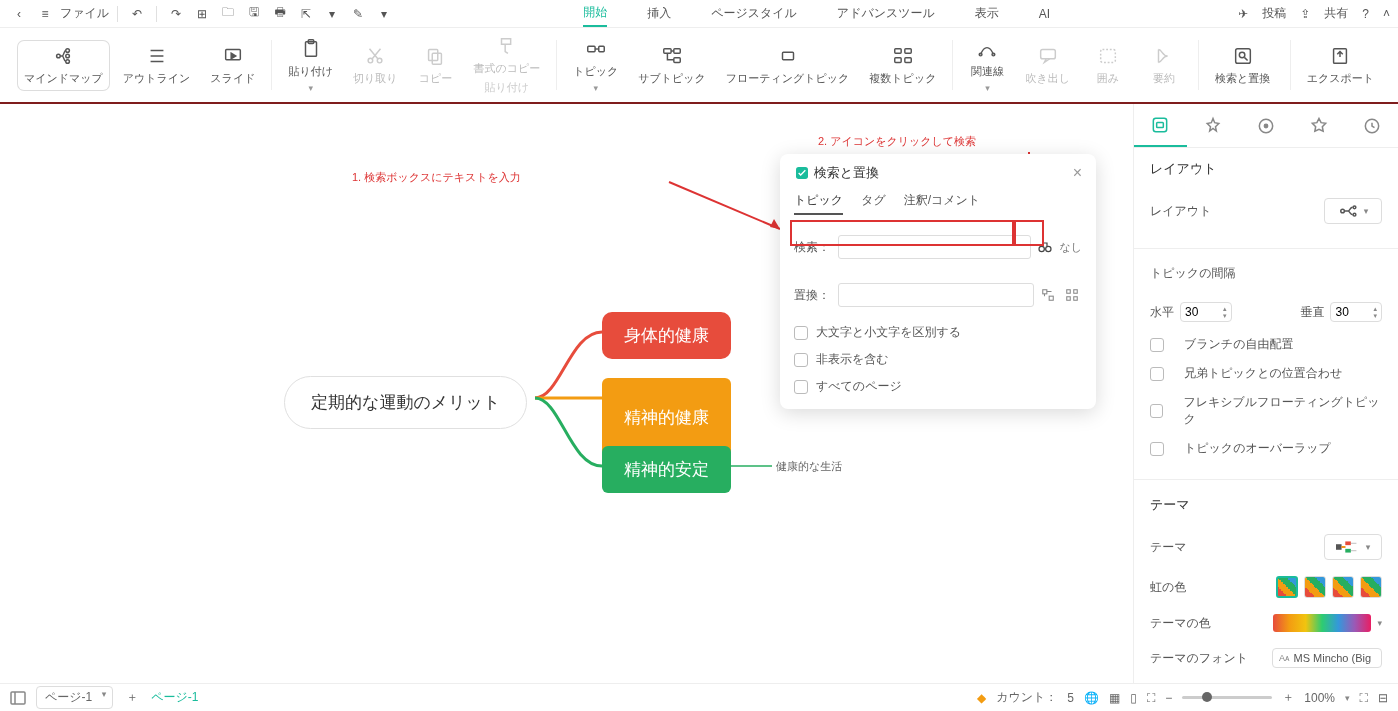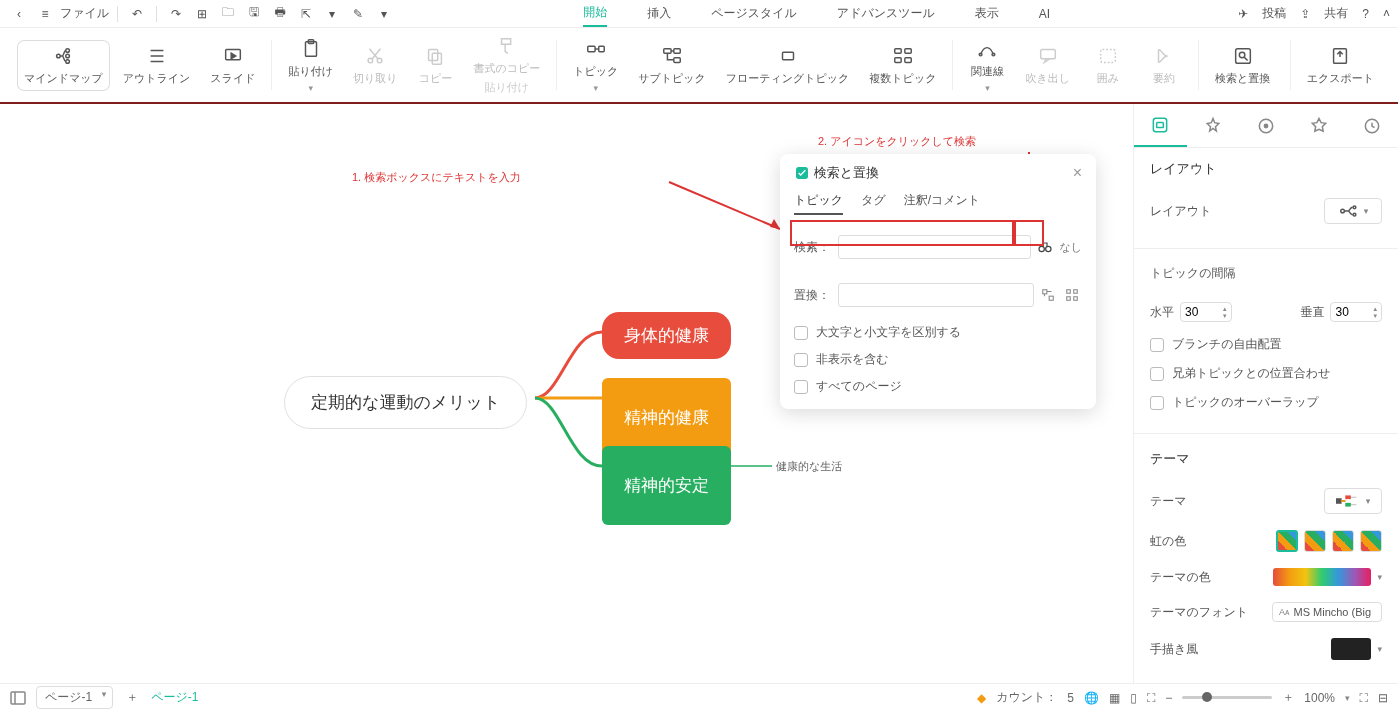--- a/index.html
+++ b/index.html
@@ -27,23 +27,23 @@
 .ribbon-btn .sub { font-size:11px; color:#999; }
 .ribbon-btn .caret { font-size:9px; color:#999; }
 .ribbon .push-right { margin-left:auto; }
 
 
 .workspace { position:absolute; top:104px; left:0; right:265px; bottom:28px; background:#fff; overflow:hidden; }
 
 
 .node { position:absolute; padding:14px 26px; border-radius:28px; font-size:17px; text-align:center; }
 .node.center { background:#fff; border:1px solid #e0e0e0; color:#333; font-weight:500; }
-.node.red { background:#e74c3c; color:#fff; border-radius:17px; padding:12px 22px; }
+.node.red { background:#e74c3c; color:#fff; border-radius:10px; padding:12px 22px; }
 .node.orange { background:#f39c12; color:#fff; border-radius:6px; padding:28px 22px; }
-.node.green { background:#27ae60; color:#fff; border-radius:6px; padding:28px 22px; }
+.node.green { background:#27ae60; color:#fff; border-radius:6px; padding:12px 22px; }
 .leaf { position:absolute; font-size:11px; color:#666; }
 
 
 .connectors { position:absolute; top:0; left:0; width:100%; height:100%; pointer-events:none; }
 
 
 .dialog { position:absolute; background:#fff; border-radius:8px; box-shadow:0 4px 20px rgba(0,0,0,.15); width:316px; }
 .dlg-head { display:flex; align-items:center; padding:10px 14px; font-size:13px; color:#333; }
 .dlg-head .x { margin-left:auto; cursor:pointer; color:#999; font-size:16px; }
 .dlg-tabs { display:flex; gap:18px; padding:0 14px 8px; font-size:12px; }
@@ -66,21 +66,21 @@
 .sp-tabs .sp-tab { flex:1; display:flex; align-items:center; justify-content:center; cursor:pointer; color:#888; }
 .sp-tabs .sp-tab.active { color:#1abc9c; border-bottom:2px solid #1abc9c; }
 .sp-section { padding:12px 16px; }
 .sp-title { font-size:13px; color:#333; margin-bottom:12px; font-weight:500; }
 .sp-row { display:flex; align-items:center; justify-content:space-between; padding:8px 0; font-size:12px; color:#555; }
 .sp-row .ctrl { display:flex; align-items:center; gap:6px; }
 .sp-row .dd { width:58px; height:26px; border:1px solid #ddd; border-radius:4px; display:flex; align-items:center; justify-content:center; cursor:pointer; }
 .sp-row .dd.caret::after { content:"▾"; margin-left:4px; font-size:9px; color:#888; }
 .sp-row input[type=text] { width:38px; border:none; text-align:left; font-size:12px; }
 .sp-hr { height:1px; background:#eee; margin:4px 0; }
-.sp-check { display:flex; align-items:center; gap:8px; padding:6px 0; font-size:12px; }
+.sp-check { display:flex; align-items:center; gap:20px; padding:6px 0; font-size:12px; }
 .sp-check .cb { width:14px; height:14px; border:1.5px solid #bbb; border-radius:3px; }
 .swatches { display:flex; gap:6px; }
 .sw { width:22px; height:22px; border:1px solid #ddd; border-radius:3px; cursor:pointer; background:linear-gradient(45deg,#e74c3c 25%,#f39c12 25% 50%,#27ae60 50% 75%,#3498db 75%); }
 .sw.sel { border:2px solid #1abc9c; }
 .gradient-bar { width:98px; height:18px; border-radius:3px; background:linear-gradient(90deg,#e74c3c,#f39c12,#f1c40f,#2ecc71,#3498db,#9b59b6,#e91e63); }
 .colorbox { width:40px; height:22px; background:#222; border-radius:3px; }
 
 
 .statusbar { position:absolute; bottom:0; left:0; right:0; height:28px; border-top:1px solid #eee; display:flex; align-items:center; padding:0 10px; gap:10px; font-size:12px; color:#666; background:#fff; }
 .statusbar .spacer { flex:1; }
@@ -478,20 +478,24 @@
     <div class="sp-check">
         <span class="cb"></span>
         <span>ブランチの自由配置</span>
       </div>
     <div class="sp-check">
         <span class="cb"></span>
         <span>兄弟トピックとの位置合わせ</span>
       </div>
     <div class="sp-check">
         <span class="cb"></span>
+        <span>フレキシブルフローティングトピック</span>
+      </div>
+    <div class="sp-check">
+        <span class="cb"></span>
         <span>トピックのオーバーラップ</span>
       </div>
   </div>
   <div class="sp-hr"></div>
   <div class="sp-section">
     <div class="sp-title">テーマ</div>
     <div class="sp-row">
       <span>テーマ</span>
       <div class="dd caret">
         <svg width="26" height="14" viewBox="0 0 28 14">

